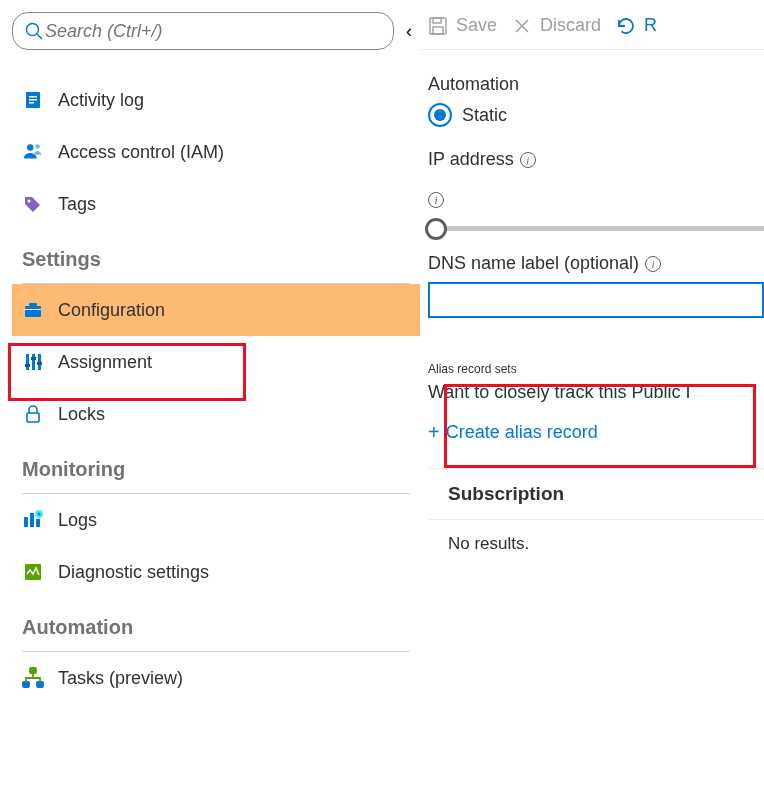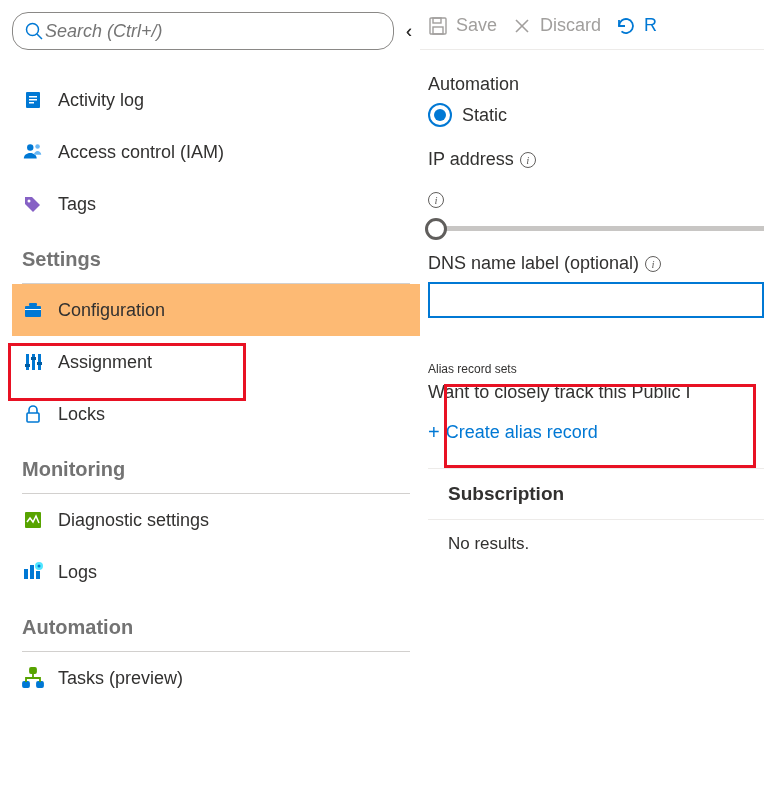--- a/index.html
+++ b/index.html
@@ -189,38 +189,38 @@
           </svg>
       </span>
       <span>Locks</span>
     </div>
 
     <div class="section-header">Monitoring</div>
     <hr class="section-divider">
 
     <div class="nav-item">
       <span class="nav-icon">
-        <svg viewBox="0 0 20 20" width="20" height="20">
-            <rect x="2" y="2" width="16" height="16" rx="1" fill="#57a300"></rect>
-            <path d="M4 12l3-4 3 4 3-6 3 7" stroke="#fff" stroke-width="1.5" fill="none"></path>
-          </svg>
-      </span>
-      <span>Diagnostic settings</span>
-    </div>
-    <div class="nav-item">
-      <span class="nav-icon">
         <svg viewBox="0 0 22 22" width="22" height="22">
             <rect x="2" y="8" width="4" height="10" fill="#0078d4"></rect>
             <rect x="8" y="4" width="4" height="14" fill="#0078d4"></rect>
             <rect x="14" y="10" width="4" height="8" fill="#0078d4"></rect>
             <circle cx="17" cy="5" r="4" fill="#50e6ff"></circle>
             <circle cx="17" cy="5" r="1.5" fill="#0078d4"></circle>
           </svg>
       </span>
       <span>Logs</span>
+    </div>
+    <div class="nav-item">
+      <span class="nav-icon">
+        <svg viewBox="0 0 20 20" width="20" height="20">
+            <rect x="2" y="2" width="16" height="16" rx="1" fill="#57a300"></rect>
+            <path d="M4 12l3-4 3 4 3-6 3 7" stroke="#fff" stroke-width="1.5" fill="none"></path>
+          </svg>
+      </span>
+      <span>Diagnostic settings</span>
     </div>
 
     <div class="section-header">Automation</div>
     <hr class="section-divider">
 
     <div class="nav-item">
       <span class="nav-icon">
         <svg viewBox="0 0 22 22" width="22" height="22" fill="none" stroke="#57a300" stroke-width="1.8">
             <rect x="8" y="1" width="6" height="5" rx="1" fill="#57a300"></rect>
             <rect x="1" y="15" width="6" height="5" rx="1" fill="#0078d4" stroke="#0078d4"></rect>

